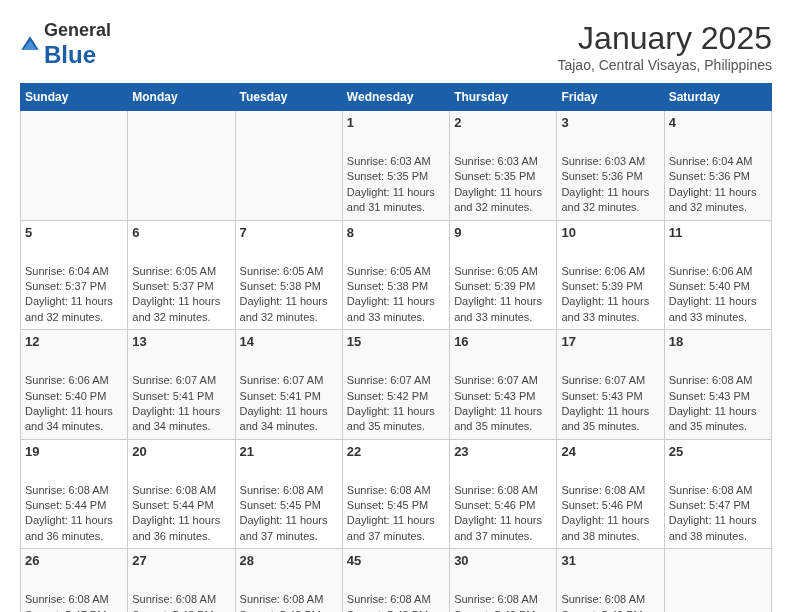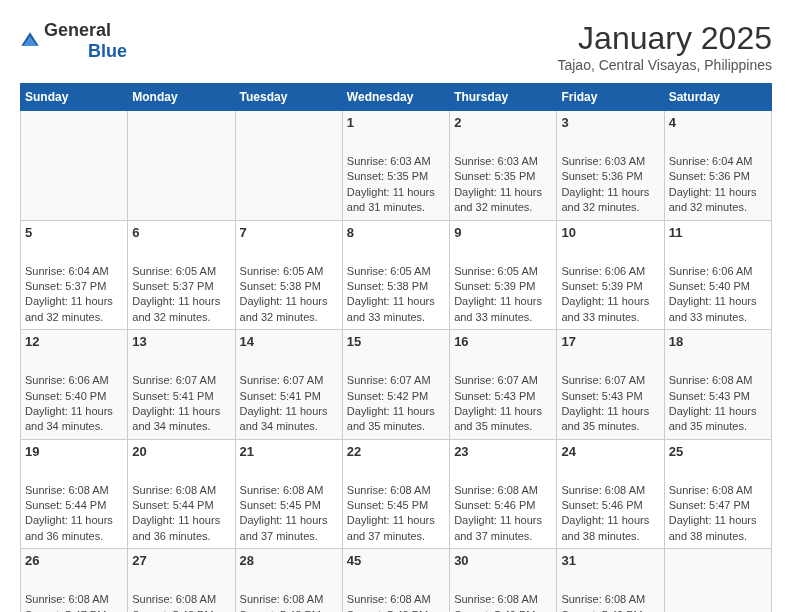--- a/index.html
+++ b/index.html
@@ -20,24 +20,23 @@
       display: flex;
       align-items: center;
       gap: 4px;
     }
     .logo-text-general {
       font-size: 18px;
       font-weight: bold;
       color: #333;
     }
     .logo-text-blue {
-      font-size: 18px;
+      font-size: 24px;
       font-weight: bold;
       color: #1a5fa8;
-      margin-left: 44px;
     }
     .logo-icon {
       width: 20px;
       height: 20px;
     }
     .title-area {
       text-align: right;
     }
     .main-title {
       font-size: 32px;

